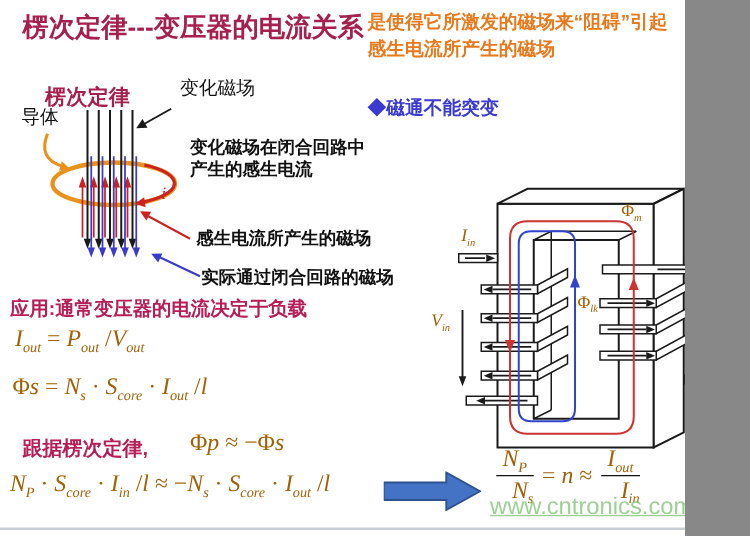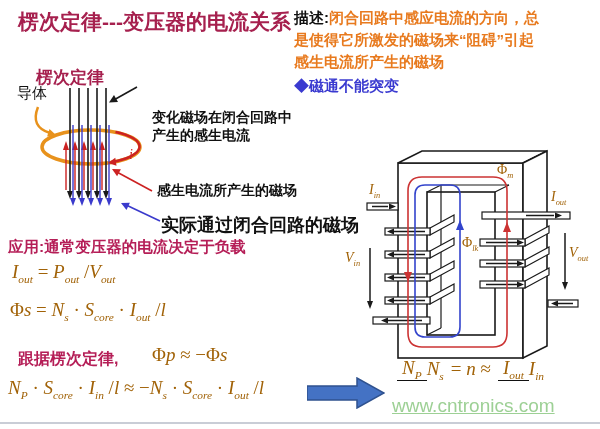--- a/index.html
+++ b/index.html
@@ -1,49 +1,50 @@
 <!DOCTYPE html>
 <html><head>
 <meta charset="utf-8">
 <style>
   html,body{margin:0;padding:0;background:#888;}
   #slide{
-    position:relative;width:600px;height:429px;background:#ffffff;
+    position:relative;width:548px;height:429px;background:#ffffff;
     overflow:hidden;font-family:"Liberation Sans",sans-serif;color:#111;
   }
   .abs{position:absolute;}
   .crimson{color:#a6204e;font-weight:bold;}
   .magenta{color:#b51e57;font-weight:bold;}
   .blk-bold{font-weight:bold;color:#111;}
   .orange-text{color:#e87a1e;}
   .blue-text{color:#3a3ad0;}
   .formula{font-family:"Liberation Serif",serif;font-style:italic;color:#a16207;white-space:nowrap;}
   .formula .up{font-style:normal;}
   .formula sub{font-size:0.6em;font-style:italic;line-height:0;}
   .desc-block{width:300px;font-size:15px;font-weight:bold;line-height:1.45;}
   .tlabel{font-size:14px;}
   .frac-row{display:flex;align-items:center;gap:7px;font-size:19px;}
-  .frac{display:inline-flex;flex-direction:row;align-items:flex-start;}
+  .frac{display:inline-flex;flex-direction:column;align-items:flex-end;}
   .frac .num{border-bottom:1.6px solid #111;padding:0 5px 1px 5px;}
   .frac .den{padding-top:1px;}
   svg{display:block;}
   .baseline{position:absolute;left:0;top:422px;width:600px;height:2px;background:#c9cdd6;}
 </style>
 </head>
 <body>
 
 <div id="slide">
 
   <div class="abs crimson" style="left:18px;top:8px;font-size:21px;">楞次定律---变压器的电流关系</div>
   <div class="abs crimson" style="left:36px;top:38px;font-size:17px;margin-top:28px;">楞次定律</div>
 
+  <div class="abs" style="left:144px;top:61px;font-size:15px;">变化磁场</div>
   <div class="abs" style="left:17px;top:84px;font-size:15px;">导体</div>
   <div class="abs blk-bold" style="left:152px;top:109px;width:150px;font-size:14px;line-height:1.25;">变化磁场在闭合回路中产生的感生电流</div>
   <div class="abs blk-bold" style="left:157px;top:182px;font-size:14px;">感生电流所产生的磁场</div>
-  <div class="abs blk-bold" style="left:161px;top:213px;font-size:18px;text-align:center;">实际通过闭合回路的磁场</div>
+  <div class="abs blk-bold" style="left:161px;top:213px;font-size:14px;text-align:center;">实际通过闭合回路的磁场</div>
 
   <svg class="abs" style="left:0;top:55px;" width="330" height="190" viewBox="0 0 330 190">
 
     <ellipse cx="91" cy="92" rx="49" ry="17" fill="none" stroke="#e8921c" stroke-width="3.5"></ellipse>
 
     <g stroke="#e8921c" fill="#e8921c">
       <path d="M 38,52 Q 30,72 50,78" fill="none" stroke-width="2.5"></path>
       <polygon points="56,80 47.1,81.5 49.5,73.9" stroke="none"></polygon>
     </g>
 
@@ -109,21 +110,20 @@
   </svg>
 
   <div class="abs magenta" style="left:8px;top:237px;font-size:15.5px;">应用:通常变压器的电流决定于负载</div>
   <div class="abs formula" style="left:12px;top:261px;font-size:19px;"><span>I</span><sub>out</sub><span class="up"> = </span><span>P</span><sub>out</sub><span class="up"> /</span><span>V</span><sub>out</sub></div>
   <div class="abs formula" style="left:10px;top:299px;font-size:19px;"><span class="up">Φ</span><span>s</span><span class="up"> = </span><span>N</span><sub>s</sub><span class="up"> · </span><span>S</span><sub>core</sub><span class="up"> · </span><span>I</span><sub>out</sub><span class="up"> /</span><span>l</span></div>
   <div class="abs magenta" style="left:18px;top:349px;font-size:16px;">跟据楞次定律,</div>
   <div class="abs formula" style="left:152px;top:344px;font-size:19px;"><span class="up">Φ</span><span>p</span><span class="up"> ≈ −</span><span class="up">Φ</span><span>s</span></div>
   <div class="abs formula" style="left:8px;top:377px;font-size:19px;"><span>N</span><sub>P</sub><span class="up"> · </span><span>S</span><sub>core</sub><span class="up"> · </span><span>I</span><sub>in</sub><span class="up"> /</span><span>l</span><span class="up"> ≈ −</span><span>N</span><sub>s</sub><span class="up"> · </span><span>S</span><sub>core</sub><span class="up"> · </span><span>I</span><sub>out</sub><span class="up"> /</span><span>l</span></div>
 
   <div class="abs desc-block" style="left:294px;top:7px;">
-    <div><span style="color:#111;">描述:</span><span class="orange-text">闭合回路中感应电流的方向，总</span></div>
     <div class="orange-text">是使得它所激发的磁场来“阻碍”引起</div>
     <div class="orange-text">感生电流所产生的磁场</div>
   </div>
   <div class="abs blue-text" style="left:294px;top:77px;font-size:15px;font-weight:bold;">◆磁通不能突变</div>
 
   <svg class="abs" style="left:330px;top:120px;" width="270" height="240" viewBox="0 0 270 240">
     <g stroke="#1a1a1a" stroke-width="1.6" fill="#ffffff">
       <rect x="68" y="43" width="125" height="195"></rect>
       <polygon points="68,43 92,31 217,31 193,43"></polygon>
       <polygon points="193,43 217,31 217,226 193,238"></polygon>

